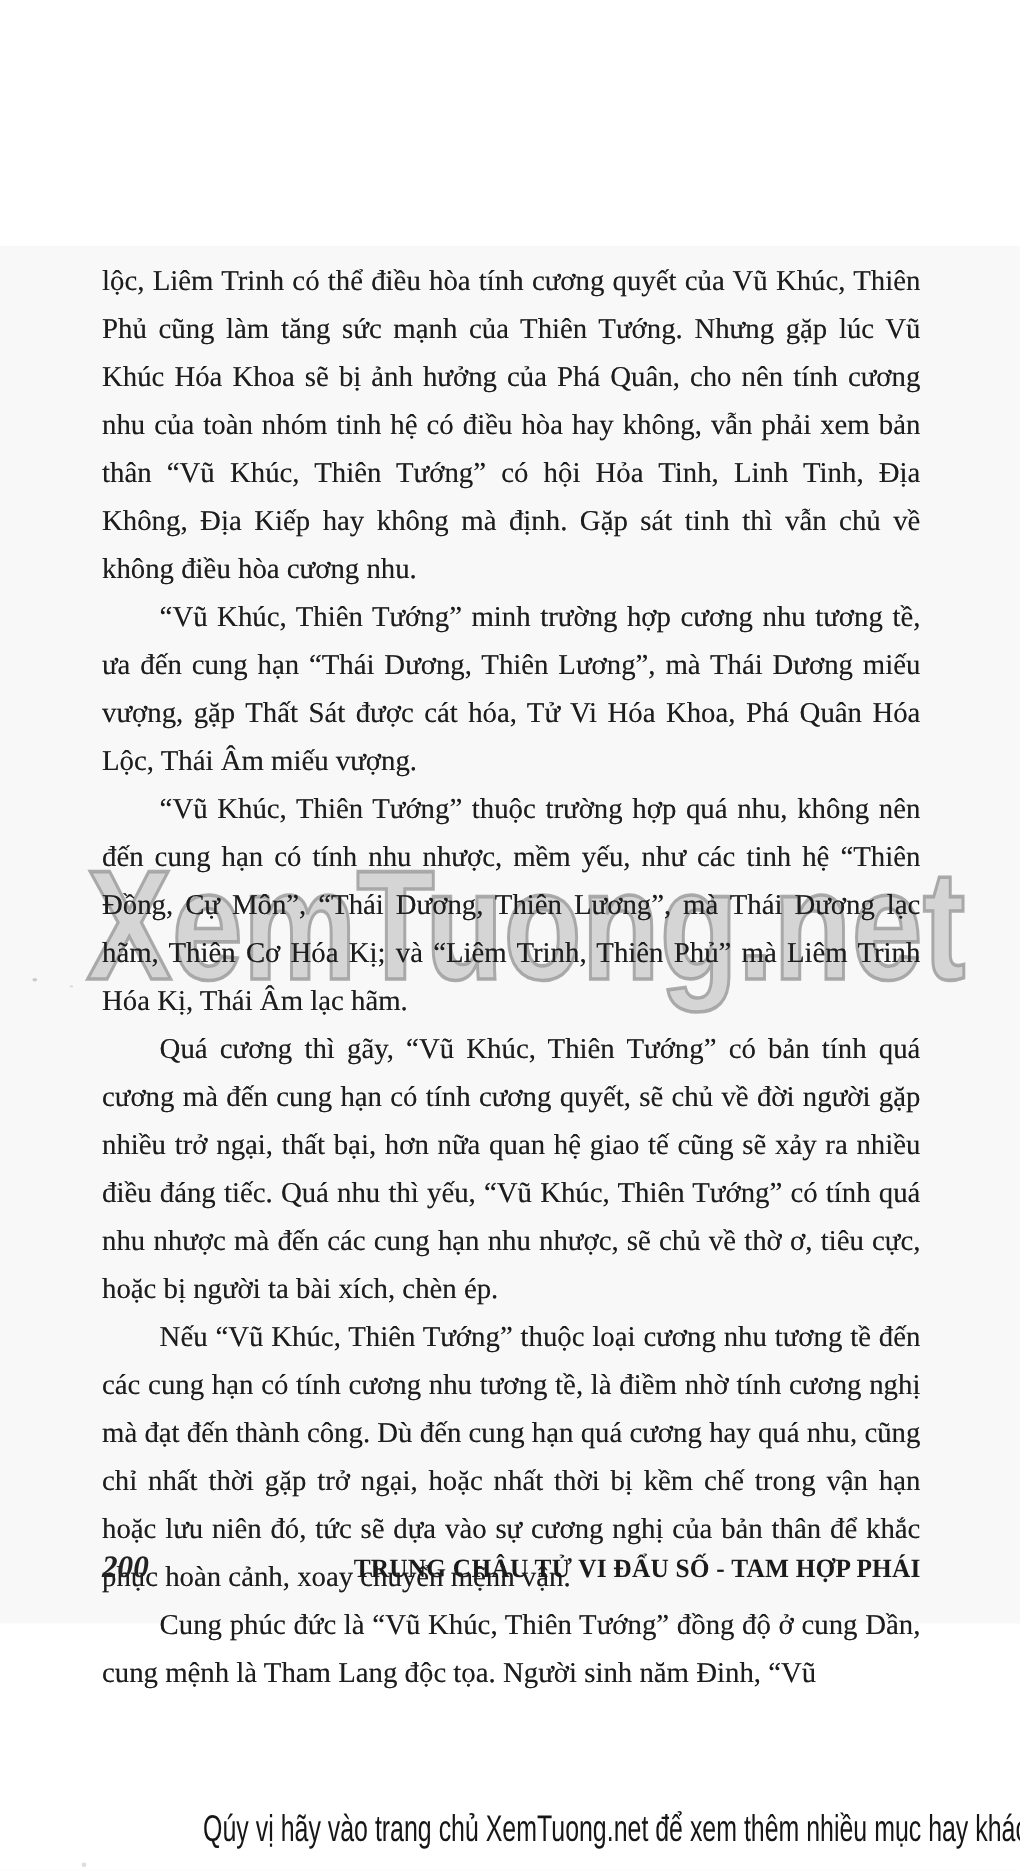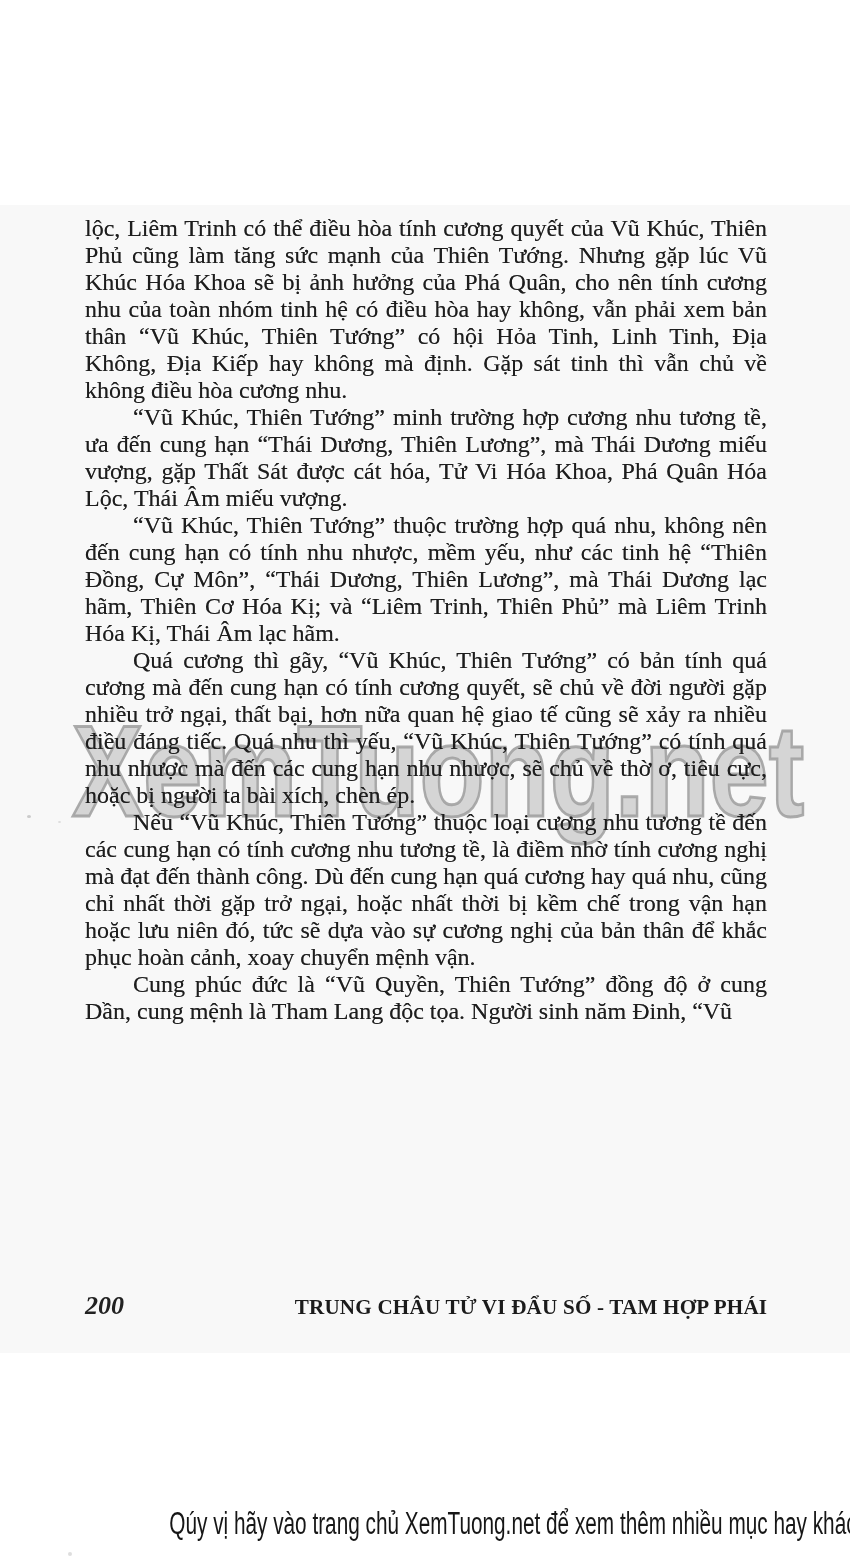--- a/index.html
+++ b/index.html
@@ -37,21 +37,21 @@
     user-select: none;
   }
 
   
   .text-block {
     position: absolute;
     left: 85px; top: 10px;
     width: 682px;
     z-index: 2;
     font-size: 24px;
-    line-height: 27px;
+    line-height: 40px;
     color: #1d1d1d;
     text-align: justify;
     text-shadow: 0 0 0.5px rgba(20,20,20,0.55);
   }
   .text-block p { margin: 0; text-indent: 48px; }
   .text-block p.continued { text-indent: 0; }
 
   
   .footer-row {
     position: absolute;
@@ -113,21 +113,21 @@
   <div class="speck speck-a"></div>
   <div class="speck speck-b"></div>
   <div class="speck speck-c"></div>
 
   <div class="text-block">
     <p class="continued">lộc, Liêm Trinh có thể điều hòa tính cương quyết của Vũ Khúc, Thiên Phủ cũng làm tăng sức mạnh của Thiên Tướng. Nhưng gặp lúc Vũ Khúc Hóa Khoa sẽ bị ảnh hưởng của Phá Quân, cho nên tính cương nhu của toàn nhóm tinh hệ có điều hòa hay không, vẫn phải xem bản thân “Vũ Khúc, Thiên Tướng” có hội Hỏa Tinh, Linh Tinh, Địa Không, Địa Kiếp hay không mà định. Gặp sát tinh thì vẫn chủ về không điều hòa cương nhu.</p>
     <p>“Vũ Khúc, Thiên Tướng” minh trường hợp cương nhu tương tề, ưa đến cung hạn “Thái Dương, Thiên Lương”, mà Thái Dương miếu vượng, gặp Thất Sát được cát hóa, Tử Vi Hóa Khoa, Phá Quân Hóa Lộc, Thái Âm miếu vượng.</p>
     <p>“Vũ Khúc, Thiên Tướng” thuộc trường hợp quá nhu, không nên đến cung hạn có tính nhu nhược, mềm yếu, như các tinh hệ “Thiên Đồng, Cự Môn”, “Thái Dương, Thiên Lương”, mà Thái Dương lạc hãm, Thiên Cơ Hóa Kị; và “Liêm Trinh, Thiên Phủ” mà Liêm Trinh Hóa Kị, Thái Âm lạc hãm.</p>
     <p>Quá cương thì gãy, “Vũ Khúc, Thiên Tướng” có bản tính quá cương mà đến cung hạn có tính cương quyết, sẽ chủ về đời người gặp nhiều trở ngại, thất bại, hơn nữa quan hệ giao tế cũng sẽ xảy ra nhiều điều đáng tiếc. Quá nhu thì yếu, “Vũ Khúc, Thiên Tướng” có tính quá nhu nhược mà đến các cung hạn nhu nhược, sẽ chủ về thờ ơ, tiêu cực, hoặc bị người ta bài xích, chèn ép.</p>
     <p>Nếu “Vũ Khúc, Thiên Tướng” thuộc loại cương nhu tương tề đến các cung hạn có tính cương nhu tương tề, là điềm nhờ tính cương nghị mà đạt đến thành công. Dù đến cung hạn quá cương hay quá nhu, cũng chỉ nhất thời gặp trở ngại, hoặc nhất thời bị kềm chế trong vận hạn hoặc lưu niên đó, tức sẽ dựa vào sự cương nghị của bản thân để khắc phục hoàn cảnh, xoay chuyển mệnh vận.</p>
-    <p>Cung phúc đức là “Vũ Quyền, Thiên Tướng” đồng độ ở cung Dần, cung mệnh là Tham Lang độc tọa. Người sinh năm Đinh, “Vũ</p>
+    <p>Cung phúc đức là “Vũ Khúc, Thiên Tướng” đồng độ ở cung Dần, cung mệnh là Tham Lang độc tọa. Người sinh năm Đinh, “Vũ</p>
   </div>
 
   <div class="footer-row">
     <span class="page-number">200</span>
     <span class="running-title">TRUNG CHÂU TỬ VI ĐẨU SỐ - TAM HỢP PHÁI</span>
   </div>
 
 </div>
 
 <div class="bottom-caption">

